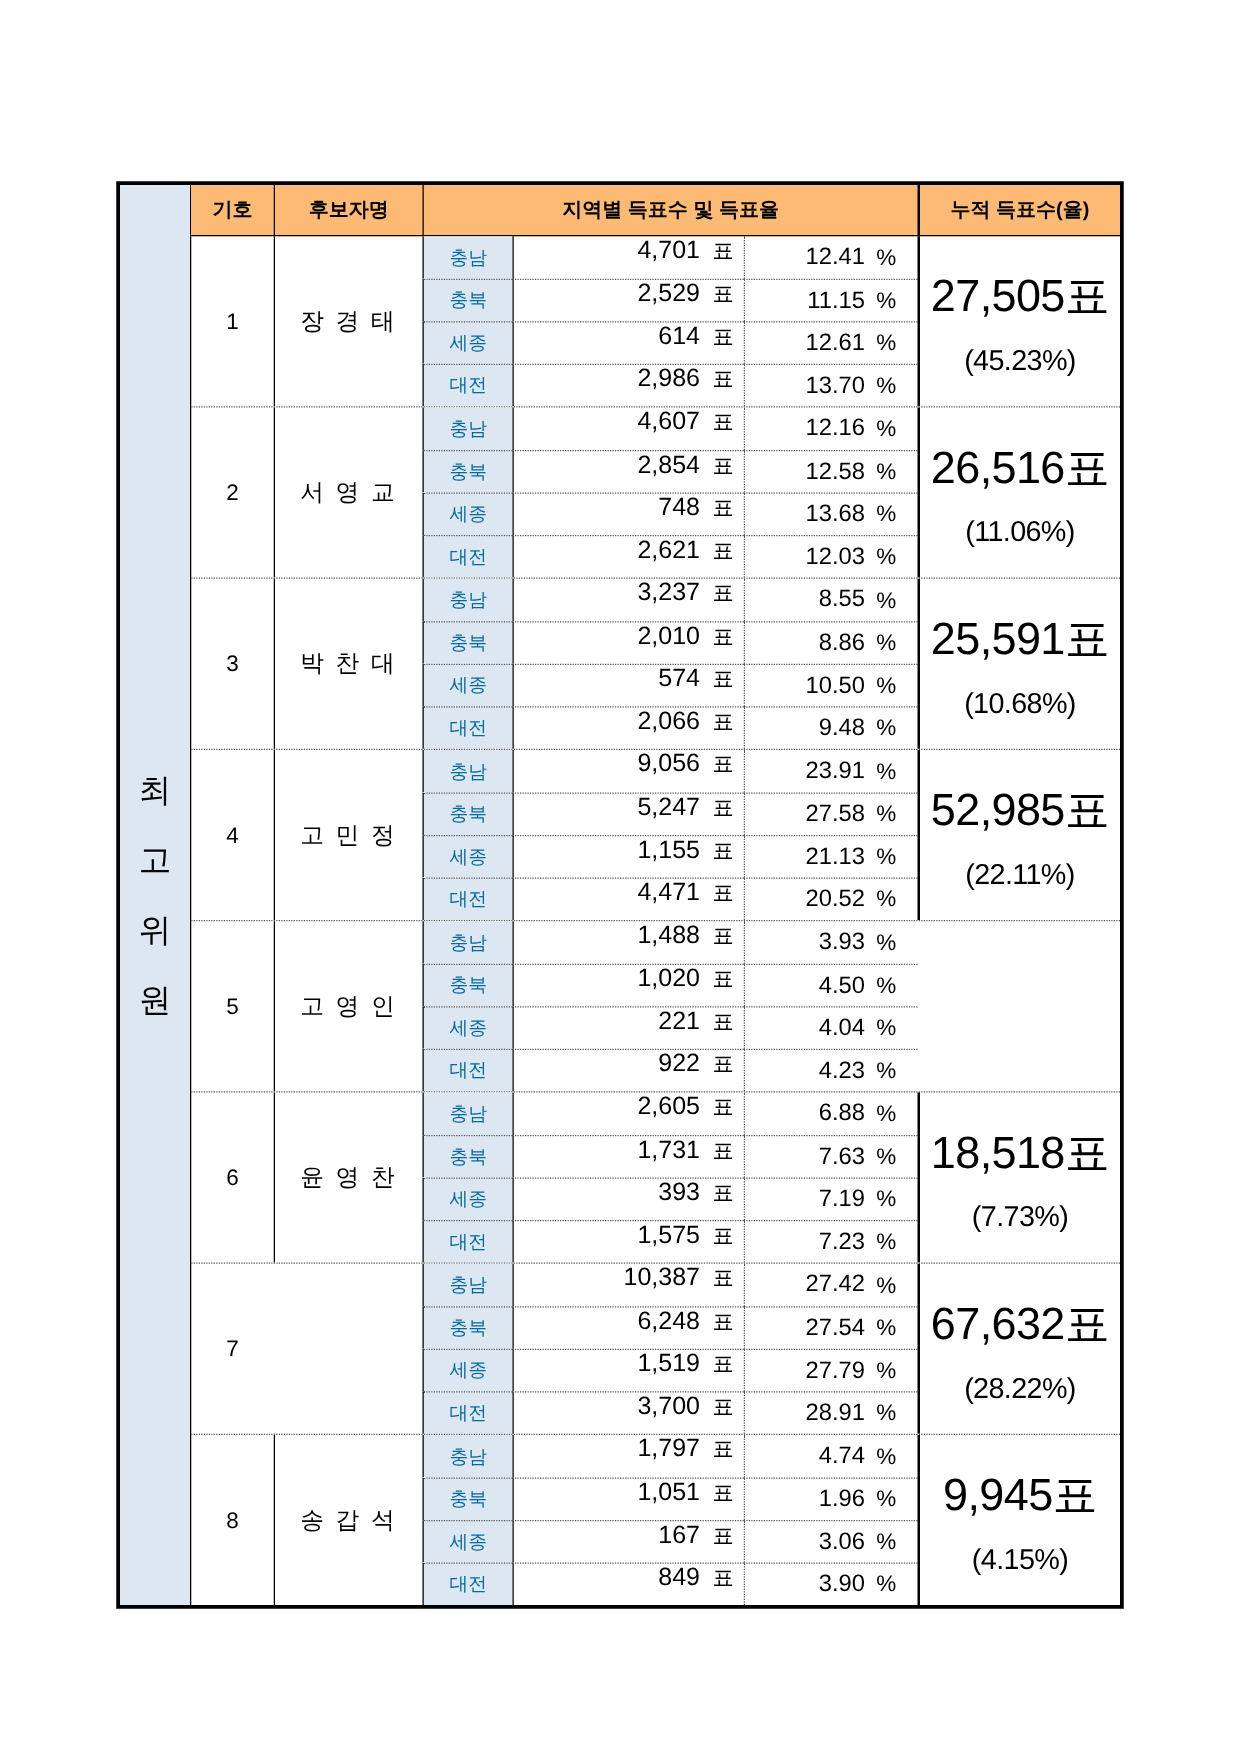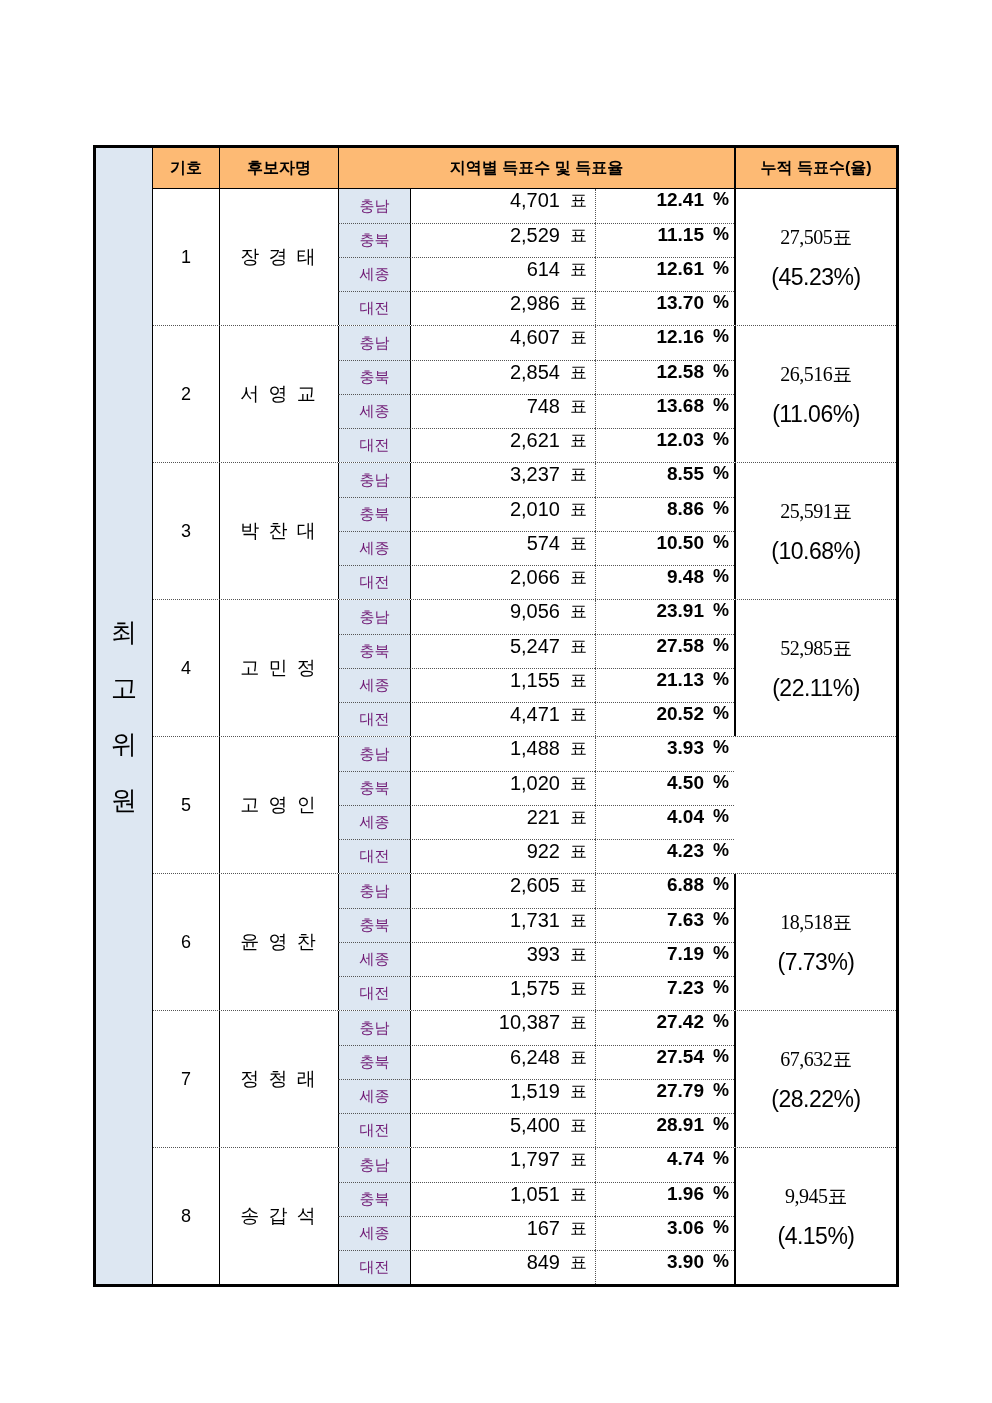--- a/index.html
+++ b/index.html
@@ -20,30 +20,30 @@
   .bl-dot{border-left:1px dotted #555;}
   .bt-dot{border-top:1px dotted #555;}
   .group{display:grid;grid-template-columns:66px 119px 72px 185px 139px 1fr;
         grid-auto-rows:34px;}
   .group.sep{border-top:1px dotted #555;}
   .c-num{grid-column:1;grid-row:1/5;display:flex;align-items:center;justify-content:center;
         font-size:18px;}
   .c-name{grid-column:2;grid-row:1/5;display:flex;align-items:center;justify-content:center;
         font-size:19px;letter-spacing:2px;}
   .c-region{grid-column:3;background:#dde7f2;display:flex;align-items:center;
-        justify-content:center;font-size:15px;color:#701a75;}
+        justify-content:center;font-size:15px;color:#0369a1;}
   .c-votes{grid-column:4;display:flex;padding-right:8px;font-size:20px;}
-  .c-pct{grid-column:5;display:flex;padding-right:5px;font-size:19px;font-weight:bold;}
+  .c-pct{grid-column:5;display:flex;align-items:center;padding-right:17px;font-size:19px;}
   .c-votes .num,.c-pct .num{flex:1;text-align:right;}
   .c-votes .unit{margin-left:10px;font-size:17px;}
   .c-pct .unit{margin-left:9px;font-size:18px;}
   .r1{grid-row:1;}.r2{grid-row:2;}.r3{grid-row:3;}.r4{grid-row:4;}
   .c-total{grid-column:6;grid-row:1/5;display:flex;flex-direction:column;align-items:center;
         justify-content:center;gap:13px;}
-  .c-total .t1{font-size:20px;letter-spacing:-0.5px;font-family:Liberation Serif, serif;}
+  .c-total .t1{font-size:36px;letter-spacing:-0.5px;}
   .c-total .t2{font-size:23px;letter-spacing:-0.5px;}
 </style>
 </head>
 <body>
 
 <div class="page">
   <div class="vote-table">
 
     <div class="side-col">
       <div>최</div>
@@ -322,21 +322,20 @@
             <span class="unit">%</span>
           </div>
         <div class="c-total bl-thick">
             <div class="t1">18,518표</div>
             <div class="t2">(7.73%)</div>
           </div>
       </div>
 
       <div class="group sep">
         <div class="c-num">7</div>
-        <div class="c-name bl-solid">정 청 래</div>
         <div class="c-region bl-solid r1">충남</div>
         <div class="c-votes bl-solid r1">
             <span class="num">10,387</span>
             <span class="unit">표</span>
           </div>
         <div class="c-pct bl-dot r1">
             <span class="num">27.42</span>
             <span class="unit">%</span>
           </div>
         <div class="c-region bl-solid r2 bt-dot">충북</div>
@@ -352,21 +351,21 @@
         <div class="c-votes bl-solid r3 bt-dot">
             <span class="num">1,519</span>
             <span class="unit">표</span>
           </div>
         <div class="c-pct bl-dot r3 bt-dot">
             <span class="num">27.79</span>
             <span class="unit">%</span>
           </div>
         <div class="c-region bl-solid r4 bt-dot">대전</div>
         <div class="c-votes bl-solid r4 bt-dot">
-            <span class="num">5,400</span>
+            <span class="num">3,700</span>
             <span class="unit">표</span>
           </div>
         <div class="c-pct bl-dot r4 bt-dot">
             <span class="num">28.91</span>
             <span class="unit">%</span>
           </div>
         <div class="c-total bl-thick">
             <div class="t1">67,632표</div>
             <div class="t2">(28.22%)</div>
           </div>

